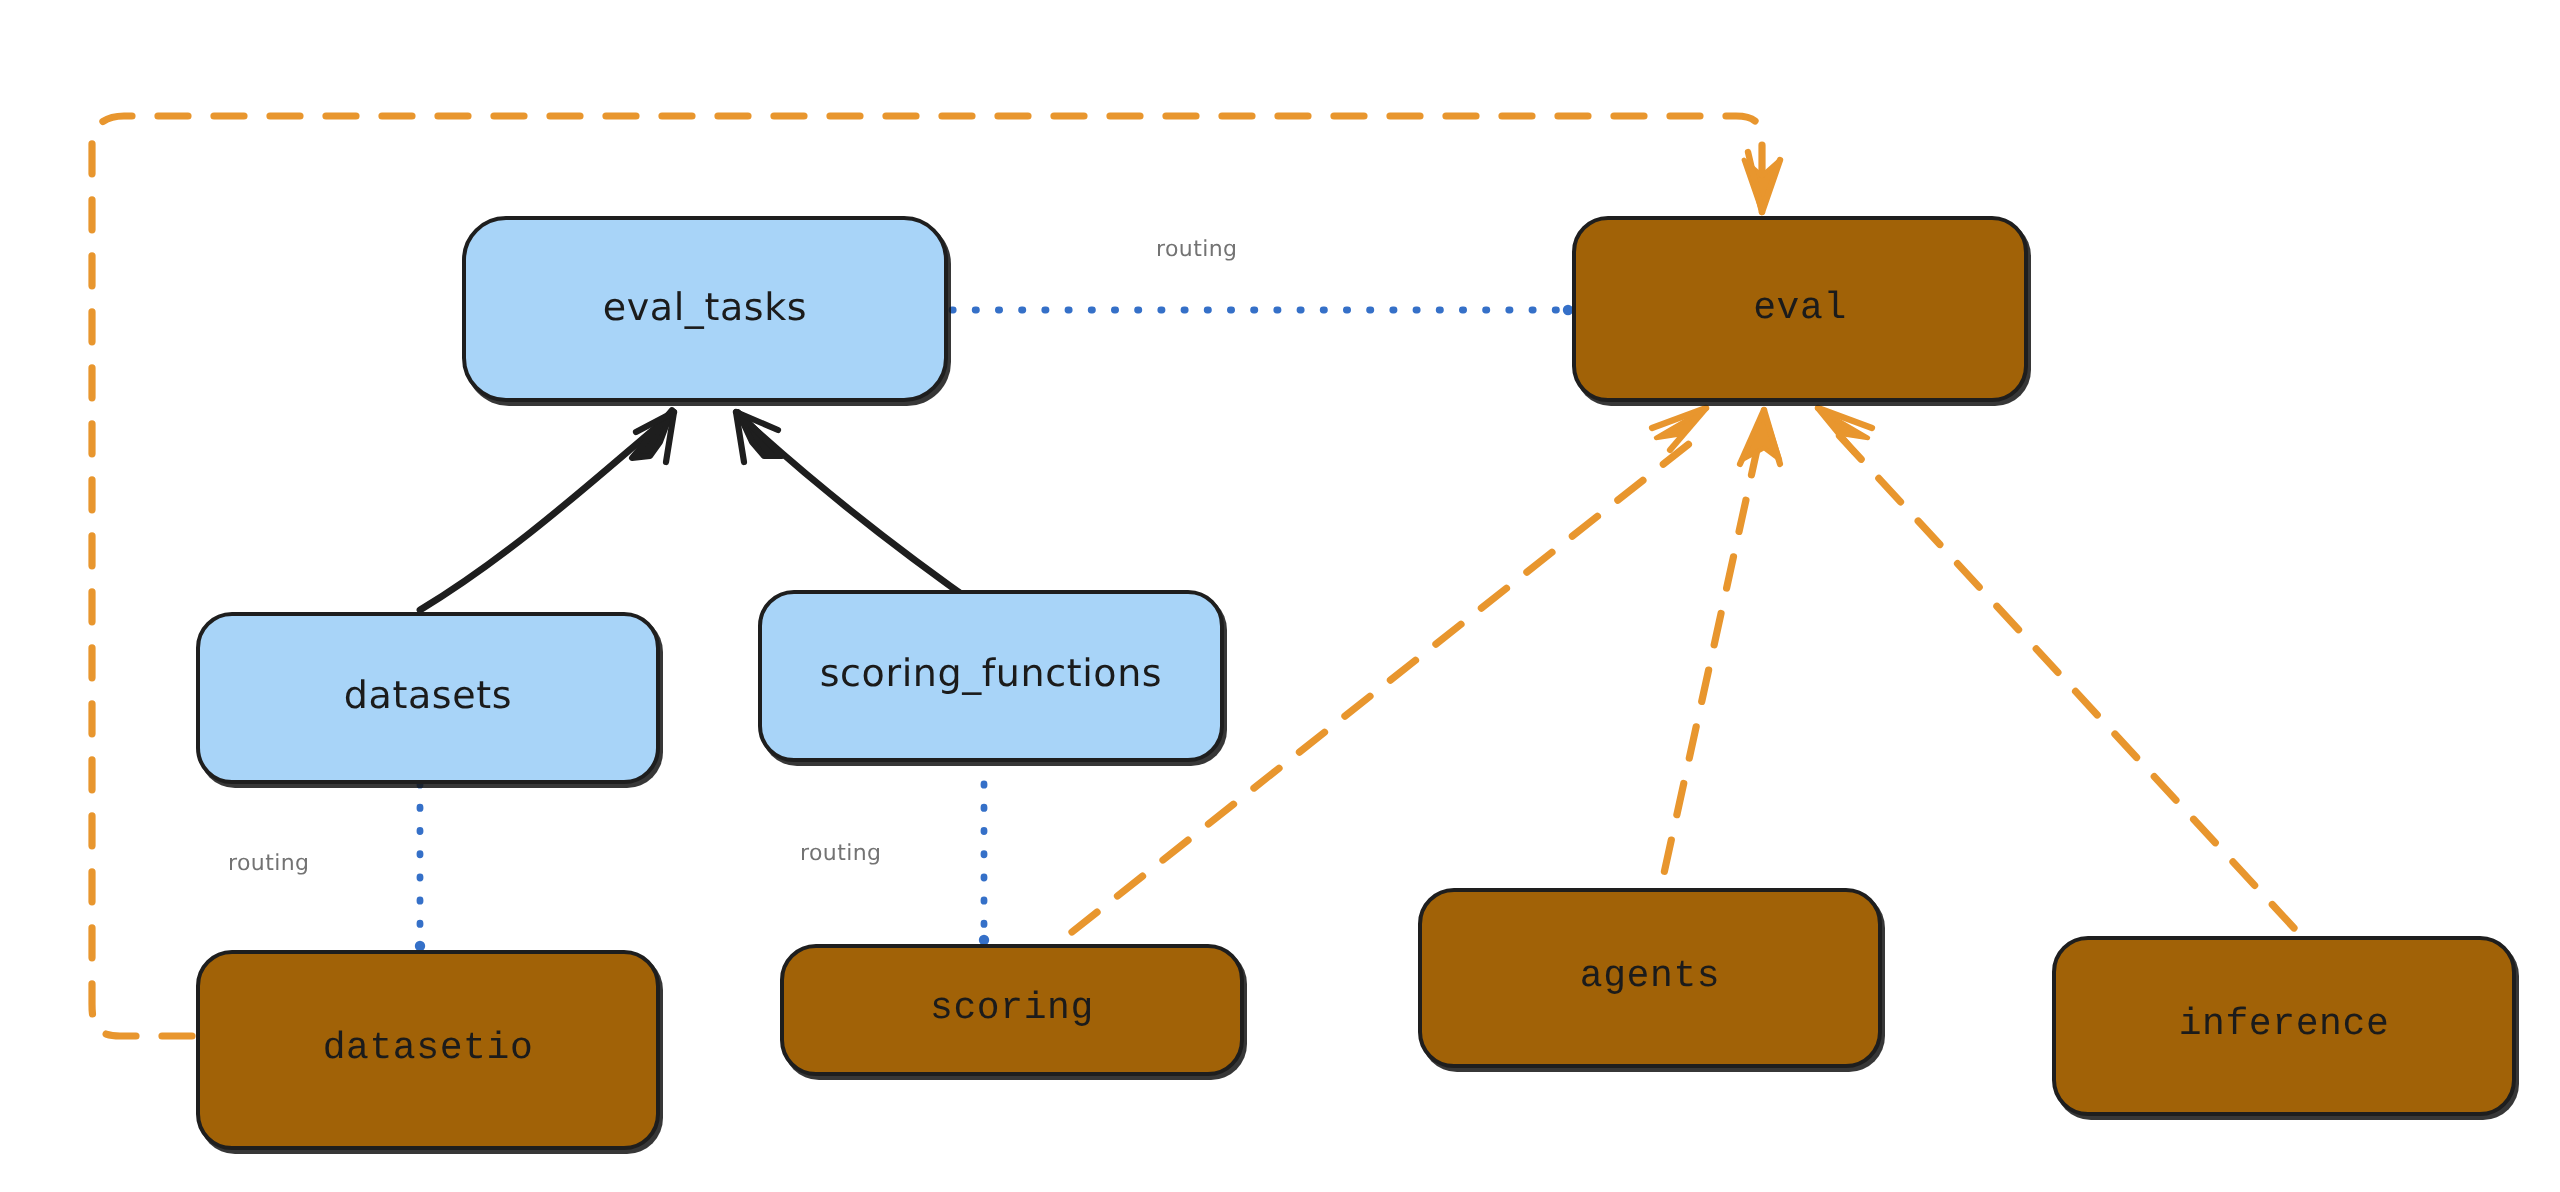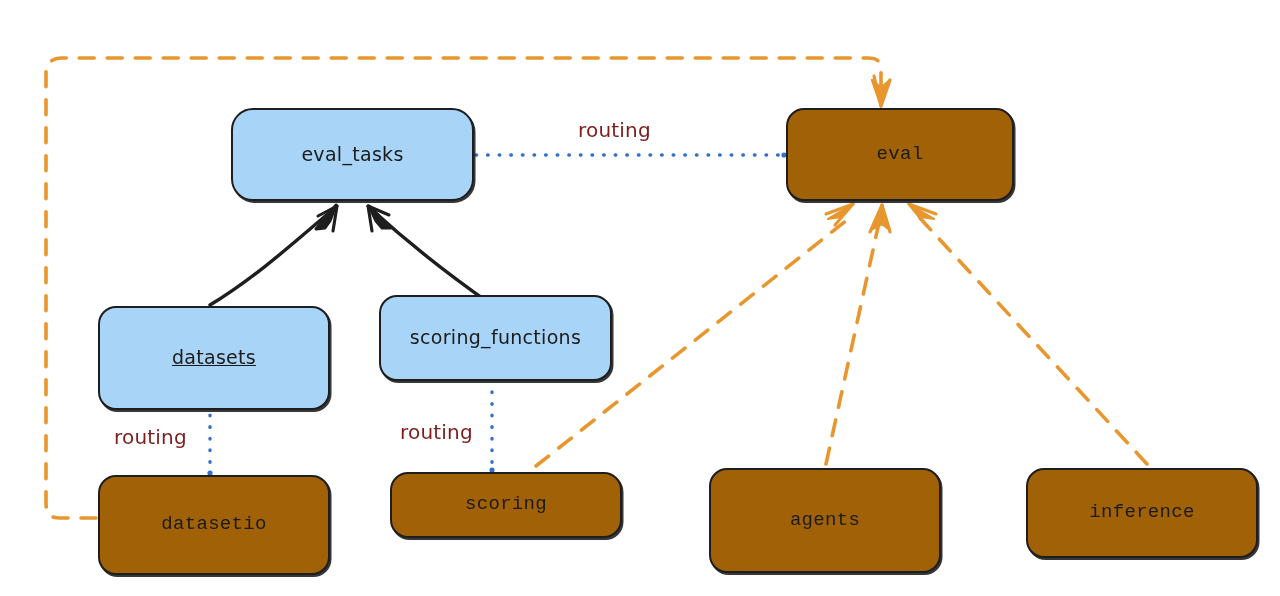--- a/index.html
+++ b/index.html
@@ -44,23 +44,23 @@
   .node .node-label {
     display: block;
     padding: 0 8px;
     line-height: 1.15;
   }
   .node.blue { background: #a8d4f8; }
   .node.green { background: #a16207; font-family: Liberation Mono, monospace; }
 
   .edge-label {
     position: absolute;
-    color: #7f1d1d;
+    color: #737373;
     font-family: "DejaVu Sans", sans-serif;
-    font-size: 20px;
+    font-size: 11px;
     white-space: nowrap;
     z-index: 4;
     letter-spacing: 0.2px;
   }
 </style>
 </head>
 <body>
 
 <div id="canvas">
 
@@ -125,37 +125,37 @@
   </svg>
 
   <div class="node blue" style="left:231px; top:108px; width:243px; height:93px;border-radius:22px;">
     <span class="node-label">eval_tasks</span>
   </div>
 
   <div class="node green" style="left:786px; top:108px; width:228px; height:93px;">
     <span class="node-label">eval</span>
   </div>
 
-  <div class="node blue" style="left:98px; top:306px; width:232px; height:104px;text-decoration:underline;">
+  <div class="node blue" style="left:98px; top:306px; width:232px; height:86px;">
     <span class="node-label">datasets</span>
   </div>
 
   <div class="node blue" style="left:379px; top:295px; width:233px; height:86px;">
     <span class="node-label">scoring_functions</span>
   </div>
 
   <div class="node green" style="left:98px; top:475px; width:232px; height:100px;">
     <span class="node-label">datasetio</span>
   </div>
 
   <div class="node green" style="left:390px; top:472px; width:232px; height:66px;">
     <span class="node-label">scoring</span>
   </div>
 
-  <div class="node green" style="left:709px; top:468px; width:232px; height:105px;justify-content:center;">
+  <div class="node green" style="left:709px; top:444px; width:232px; height:90px;justify-content:center;">
     <span class="node-label">agents</span>
   </div>
 
   <div class="node green" style="left:1026px; top:468px; width:232px; height:90px;">
     <span class="node-label">inference</span>
   </div>
 
   <div class="edge-label" style="left:578px; top:118px;">routing</div>
 
   <div class="edge-label" style="left:114px; top:425px;">routing</div>

